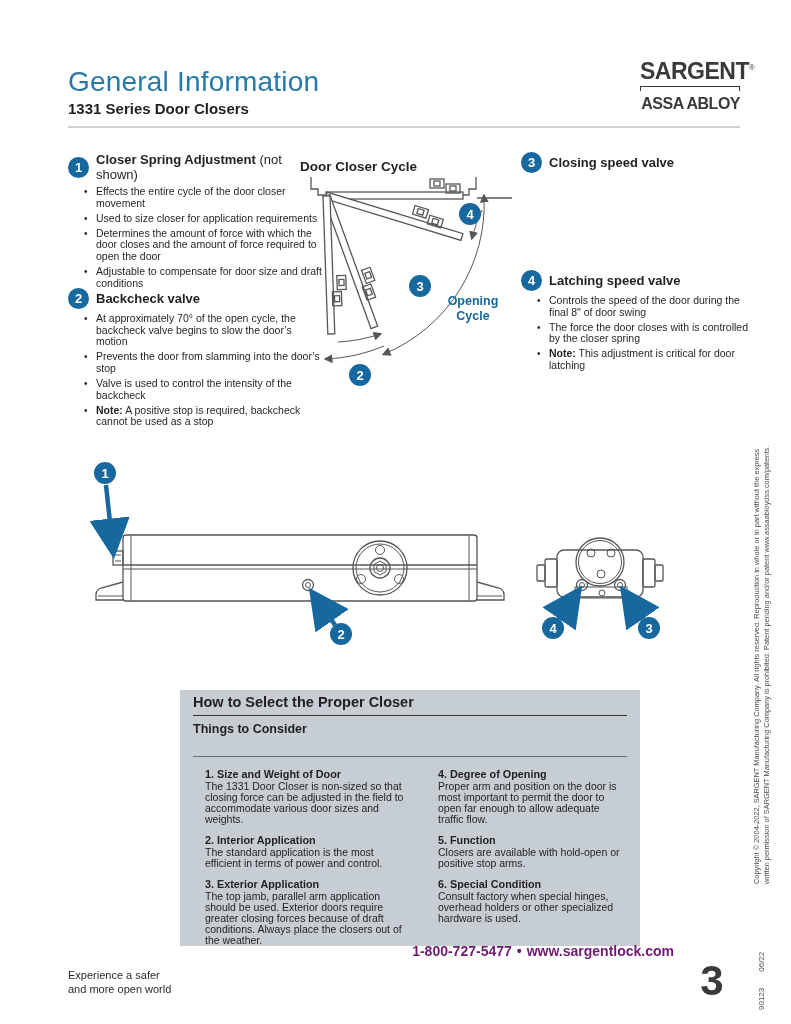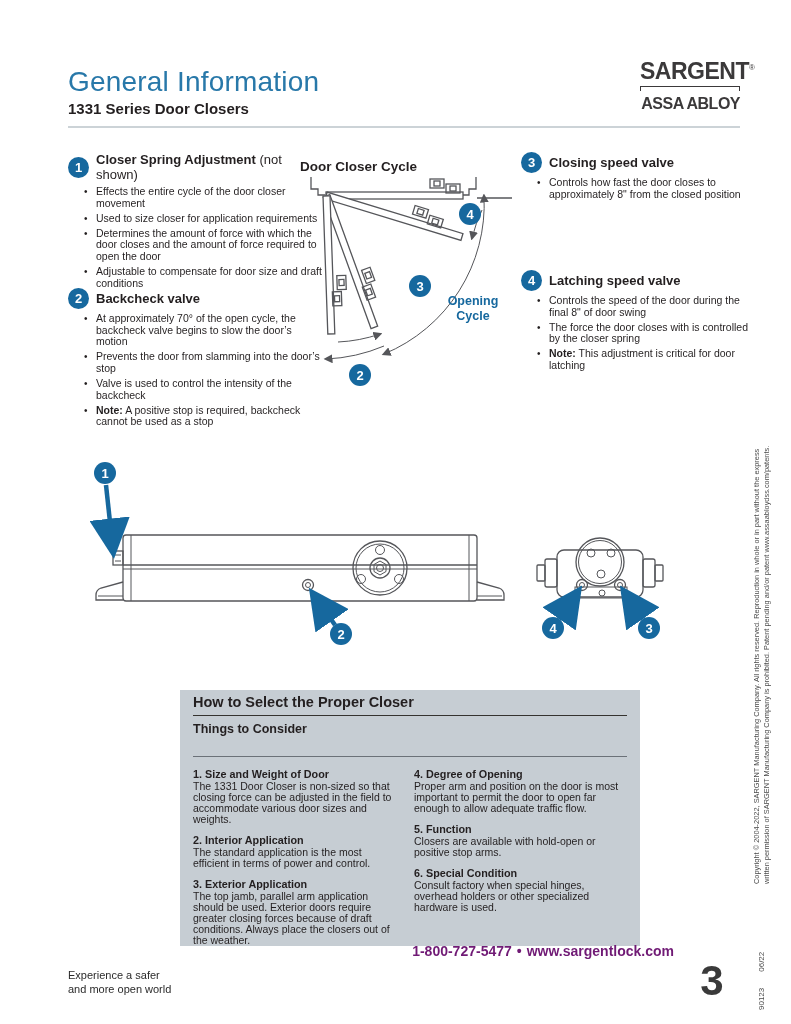--- a/index.html
+++ b/index.html
@@ -44,21 +44,21 @@
   
   .side-svg{position:absolute;left:85px;top:458px;}
   .end-svg{position:absolute;left:532px;top:458px;}
   
   .selector{position:absolute;left:180px;top:690px;width:460px;height:256px;background:#c6cdd3;
             box-sizing:border-box;padding:4px 13px 0;}
   .box-title{font-size:14.5px;font-weight:700;margin:0 0 5px;}
   .box-rule{border-top:1.6px solid #35332f;margin:0 0 6px;}
   .box-sub{font-size:12.5px;font-weight:700;margin:0 0 20px;}
   .box-rule2{border-top:1px solid #6b7178;margin:0 0 2px;}
-  .box-cols{display:flex;gap:18px;}
+  .box-cols{display:flex;gap:30px;margin-left:12px;}
   .box-col-left{width:203px;flex:0 0 auto;}
   .box-col-right{flex:1;}
   .sec h4{font-size:10.8px;font-weight:700;margin:9px 0 1px;}
   .sec p{font-size:10.5px;line-height:11px;margin:0;}
   
   .tagline{position:absolute;left:68px;top:969px;font-size:11px;line-height:13.5px;color:#2b2b2b;}
   .contact{position:absolute;left:300px;top:943px;width:374px;text-align:right;
            font-size:14px;font-weight:700;color:#701a75;}
   .contact .sep{margin:0 5px;}
   .pagenum{position:absolute;left:692px;top:957px;width:40px;text-align:center;
@@ -108,23 +108,20 @@
         <li>Valve is used to control the intensity of the backcheck</li>
         <li><b>Note:</b> A positive stop is required, backcheck cannot be used as a stop</li>
       </ul>
   </section>
 
   <section class="item item-3">
     <div class="item-head">
       <span class="badge">3</span>
       <h3 class="item-title"><span>Closing speed valve</span></h3>
     </div>
-    <ul class="bullets">
-        <li>Controls how fast the door closes to approximately 8" from the closed position</li>
-      </ul>
   </section>
 
   <section class="item item-4">
     <div class="item-head">
       <span class="badge">4</span>
       <h3 class="item-title"><span>Latching speed valve</span></h3>
     </div>
     <ul class="bullets">
         <li>Controls the speed of the door during the final 8" of door swing</li>
         <li>The force the door closes with is controlled by the closer spring</li>

